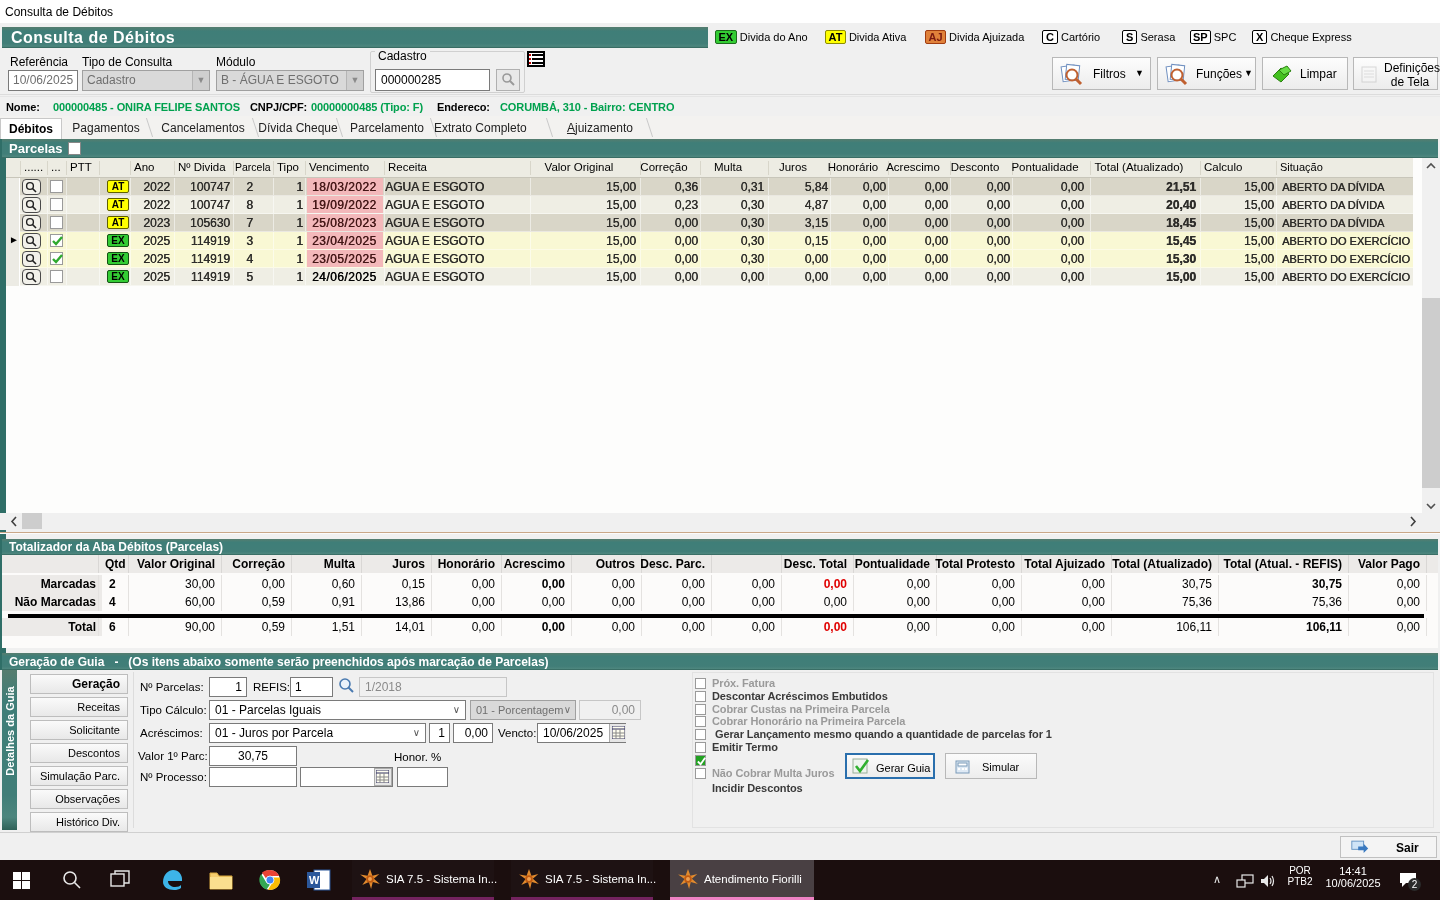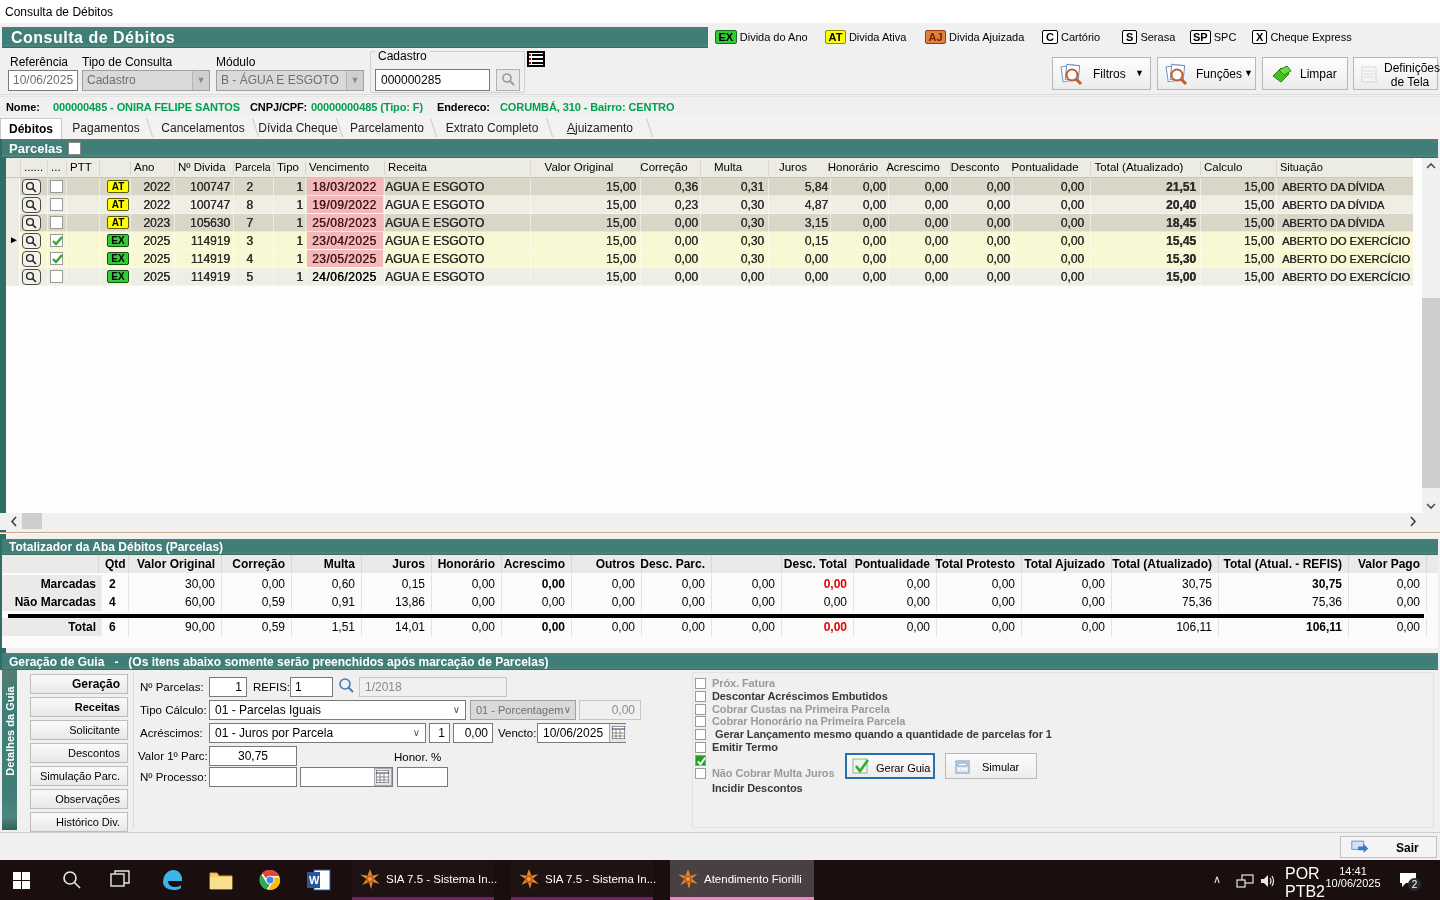--- a/index.html
+++ b/index.html
@@ -115,21 +115,21 @@
   <div class="abs b" style="left:0px;top:2px;width:62px;height:21px;background:#fff;border:1px solid #c8c8c8;border-bottom:none;line-height:20px;text-align:center;">Débitos</div>
   <div class="abs" style="left:62px;top:2px;width:88px;line-height:20px;text-align:center;color:#222;border-right:1px solid #c9c9c9;height:19px;transform:skewX(18deg);"></div>
   <div class="abs" style="left:62px;top:3px;width:88px;line-height:19px;text-align:center;color:#222;">Pagamentos</div>
   <div class="abs" style="left:150px;top:2px;width:106px;line-height:20px;border-right:1px solid #c9c9c9;height:19px;transform:skewX(18deg);"></div>
   <div class="abs" style="left:150px;top:3px;width:106px;line-height:19px;text-align:center;color:#222;">Cancelamentos</div>
   <div class="abs" style="left:256px;top:2px;width:84px;line-height:20px;border-right:1px solid #c9c9c9;height:19px;transform:skewX(18deg);"></div>
   <div class="abs" style="left:256px;top:3px;width:84px;line-height:19px;text-align:center;color:#222;">Dívida Cheque</div>
   <div class="abs" style="left:340px;top:2px;width:94px;line-height:20px;border-right:1px solid #c9c9c9;height:19px;transform:skewX(18deg);"></div>
   <div class="abs" style="left:340px;top:3px;width:94px;line-height:19px;text-align:center;color:#222;">Parcelamento</div>
   <div class="abs" style="left:434px;top:2px;width:116px;line-height:20px;border-right:1px solid #c9c9c9;height:19px;transform:skewX(18deg);"></div>
-  <div class="abs" style="left:434px;top:3px;width:116px;line-height:19px;text-align:center;color:#222;">Extrato Completo</div>
+  <div class="abs" style="left:434px;top:3px;width:116px;line-height:19px;color:#222;">Extrato Completo</div>
   <div class="abs" style="left:550px;top:2px;width:100px;line-height:20px;border-right:1px solid #c9c9c9;height:19px;transform:skewX(18deg);"></div>
   <div class="abs" style="left:550px;top:3px;width:100px;line-height:19px;text-align:center;color:#222;"><span style="text-decoration:underline;">A</span>juizamento</div>
 </div>
 
 <div class="abs" style="left:0;top:139px;width:6px;height:716px;background:#2f6e67;"></div>
 
 <div class="abs teal" style="left:2px;top:139px;width:1436px;height:19px;">
   <span class="abs b" style="left:7px;top:2px;font-size:13px;">Parcelas</span>
   <span class="abs" style="left:66px;top:3px;width:13px;height:13px;background:#fff;border:1px solid #888;"></span>
 </div>
@@ -664,21 +664,21 @@
   <span class="abs b" style="left:7px;top:2px;font-size:12px;">Geração de Guia&nbsp;&nbsp;&nbsp;-&nbsp;&nbsp;&nbsp;(Os itens abaixo somente serão preenchidos após marcação de Parcelas)</span>
 </div>
 
 <div id="ger" class="abs" style="left:0;top:670px;width:1440px;height:162px;background:#f0f0f0;">
     <div class="abs" style="left:133px;top:2px;width:1px;height:156px;background:#dcdcdc;"></div>
     <div class="abs" style="left:692px;top:2px;width:742px;height:156px;border:1px solid #e2e2e2;"></div>
     <div class="abs teal" style="left:2px;top:0px;width:15px;height:160px;">
       <span style="position:absolute;left:-62px;top:55px;width:140px;transform:rotate(-90deg);font-weight:bold;font-size:11px;text-align:center;display:block;">Detalhes da Guia</span>
     </div>
     <div class="abs" style="left:30px;top:4px;width:98px;height:20px;background:linear-gradient(#fafafa,#e8e8e8);border:1px solid #bdbdbd;text-align:right;line-height:18px;padding-right:7px;font-weight:bold;">Geração</div>
-    <div class="abs" style="left:30px;top:27px;width:98px;height:20px;background:linear-gradient(#fafafa,#e8e8e8);border:1px solid #bdbdbd;text-align:right;line-height:18px;padding-right:7px;font-size:11px;font-weight:bold;">Receitas</div>
+    <div class="abs" style="left:30px;top:27px;width:98px;height:20px;background:linear-gradient(#fafafa,#e8e8e8);border:1px solid #bdbdbd;text-align:right;line-height:18px;padding-right:7px;font-size:11px;">Receitas</div>
     <div class="abs" style="left:30px;top:50px;width:98px;height:20px;background:linear-gradient(#fafafa,#e8e8e8);border:1px solid #bdbdbd;text-align:right;line-height:18px;padding-right:7px;font-size:11px;">Solicitante</div>
     <div class="abs" style="left:30px;top:73px;width:98px;height:20px;background:linear-gradient(#fafafa,#e8e8e8);border:1px solid #bdbdbd;text-align:right;line-height:18px;padding-right:7px;font-size:11px;">Descontos</div>
     <div class="abs" style="left:30px;top:96px;width:98px;height:20px;background:linear-gradient(#fafafa,#e8e8e8);border:1px solid #bdbdbd;text-align:right;line-height:18px;padding-right:7px;font-size:11px;">Simulação Parc.</div>
     <div class="abs" style="left:30px;top:119px;width:98px;height:20px;background:linear-gradient(#fafafa,#e8e8e8);border:1px solid #bdbdbd;text-align:right;line-height:18px;padding-right:7px;font-size:11px;">Observações</div>
     <div class="abs" style="left:30px;top:142px;width:98px;height:20px;background:linear-gradient(#fafafa,#e8e8e8);border:1px solid #bdbdbd;text-align:right;line-height:18px;padding-right:7px;font-size:11px;">Histórico Div.</div>
     <div class="abs" style="left:140px;top:11px;font-size:11.5px;">Nº Parcelas:</div>
     <div class="abs field" style="left:209px;top:7px;width:38px;height:20px;line-height:18px;padding:0 4px;text-align:right;">1</div>
     <div class="abs" style="left:253px;top:11px;font-size:11.5px;">REFIS:</div>
     <div class="abs field" style="left:290px;top:7px;width:43px;height:20px;line-height:18px;padding:0 4px;text-align:left;">1</div>
     <svg width="18" height="18" viewBox="0 0 18 18" style="position:absolute;left:337px;top:6px;">
@@ -826,19 +826,19 @@
     </div>
     <span class="abs" style="left:1213px;top:13px;color:#e8e8e8;font-size:11px;">∧</span>
     <svg width="18" height="14" viewBox="0 0 18 14" style="position:absolute;left:1236px;top:14px;">
       <rect x="6" y="1" width="11" height="8" fill="none" stroke="#e8e8e8" stroke-width="1.2"></rect>
       <rect x="1" y="6" width="8" height="7" fill="#1b0e0e" stroke="#e8e8e8" stroke-width="1.2"></rect>
     </svg>
     <svg width="16" height="14" viewBox="0 0 16 14" style="position:absolute;left:1260px;top:14px;">
       <path d="M1 5 L4 5 L8 1 L8 13 L4 9 L1 9 Z" fill="#e8e8e8"></path>
       <path d="M10 4 Q12 7 10 10 M12 2 Q15 7 12 12" fill="none" stroke="#e8e8e8" stroke-width="1.2"></path>
     </svg>
-    <div class="abs" style="left:1285px;top:5px;color:#fff;font-size:16px;text-align:center;width:30px;">POR<br>PTB2</div>
+    <div class="abs" style="left:1285px;top:5px;color:#fff;font-size:10px;text-align:center;width:30px;">POR<br>PTB2</div>
     <div class="abs" style="left:1322px;top:5px;color:#fff;font-size:11px;text-align:center;width:62px;">14:41<br>10/06/2025</div>
     <svg width="20" height="18" viewBox="0 0 20 18" style="position:absolute;left:1398px;top:11px;">
       <path d="M2 2 L18 2 L18 12 L8 12 L4 16 L4 12 L2 12 Z" fill="#fff"></path>
     </svg>
     <div class="abs" style="left:1408px;top:18px;width:13px;height:13px;border-radius:7px;background:#2b2b2b;color:#fff;font-size:10px;text-align:center;line-height:13px;">2</div>
   </div>
 
 </body></html>

